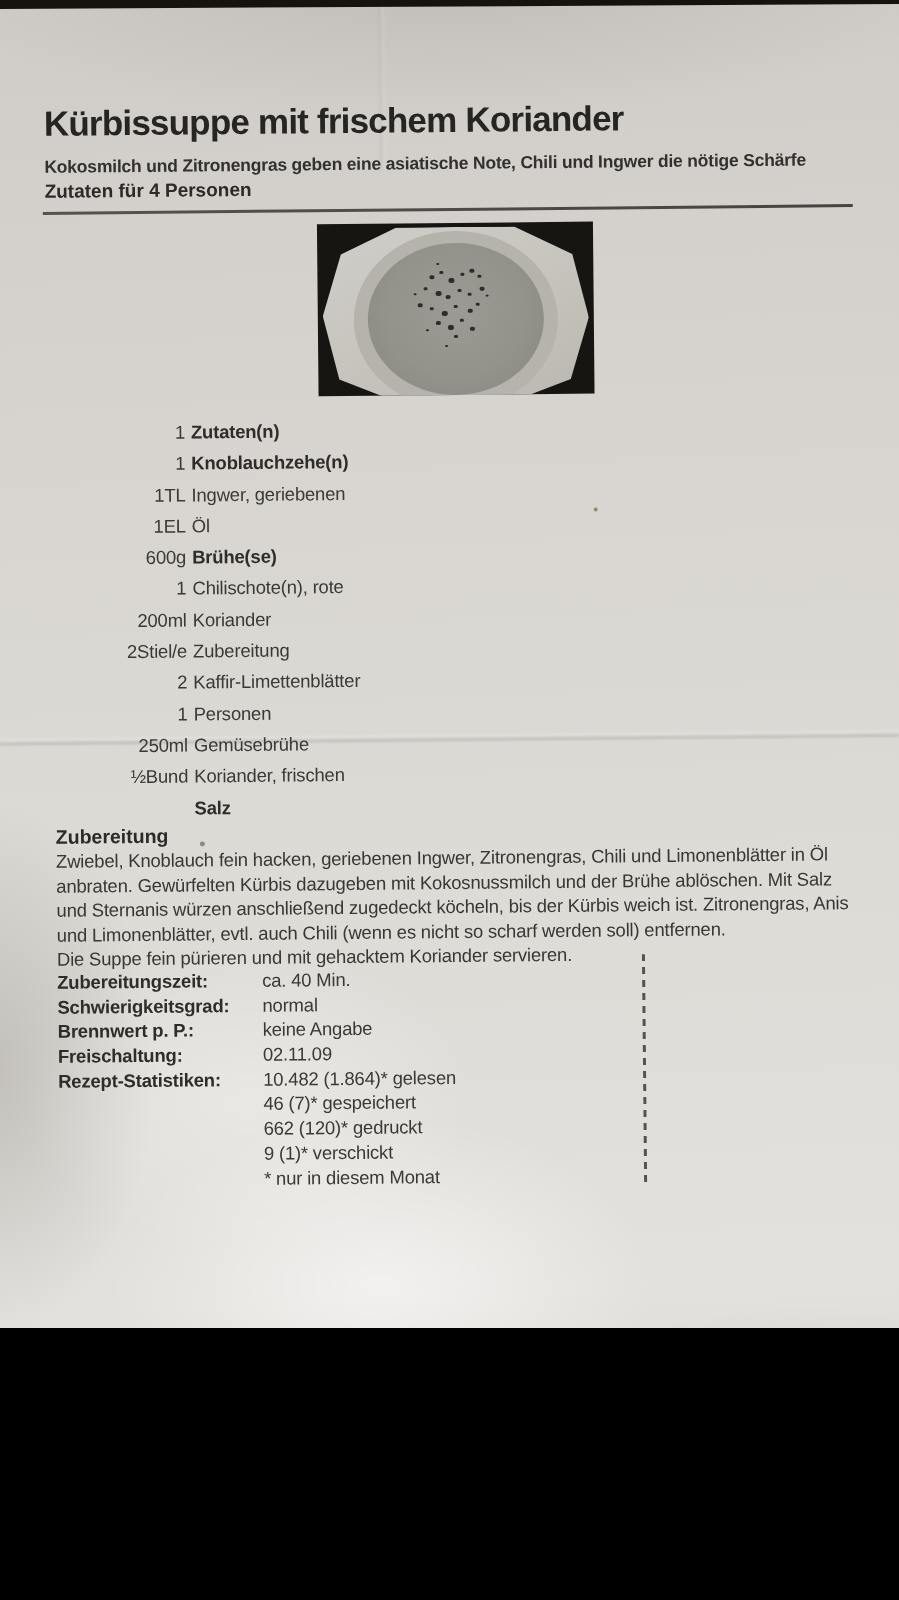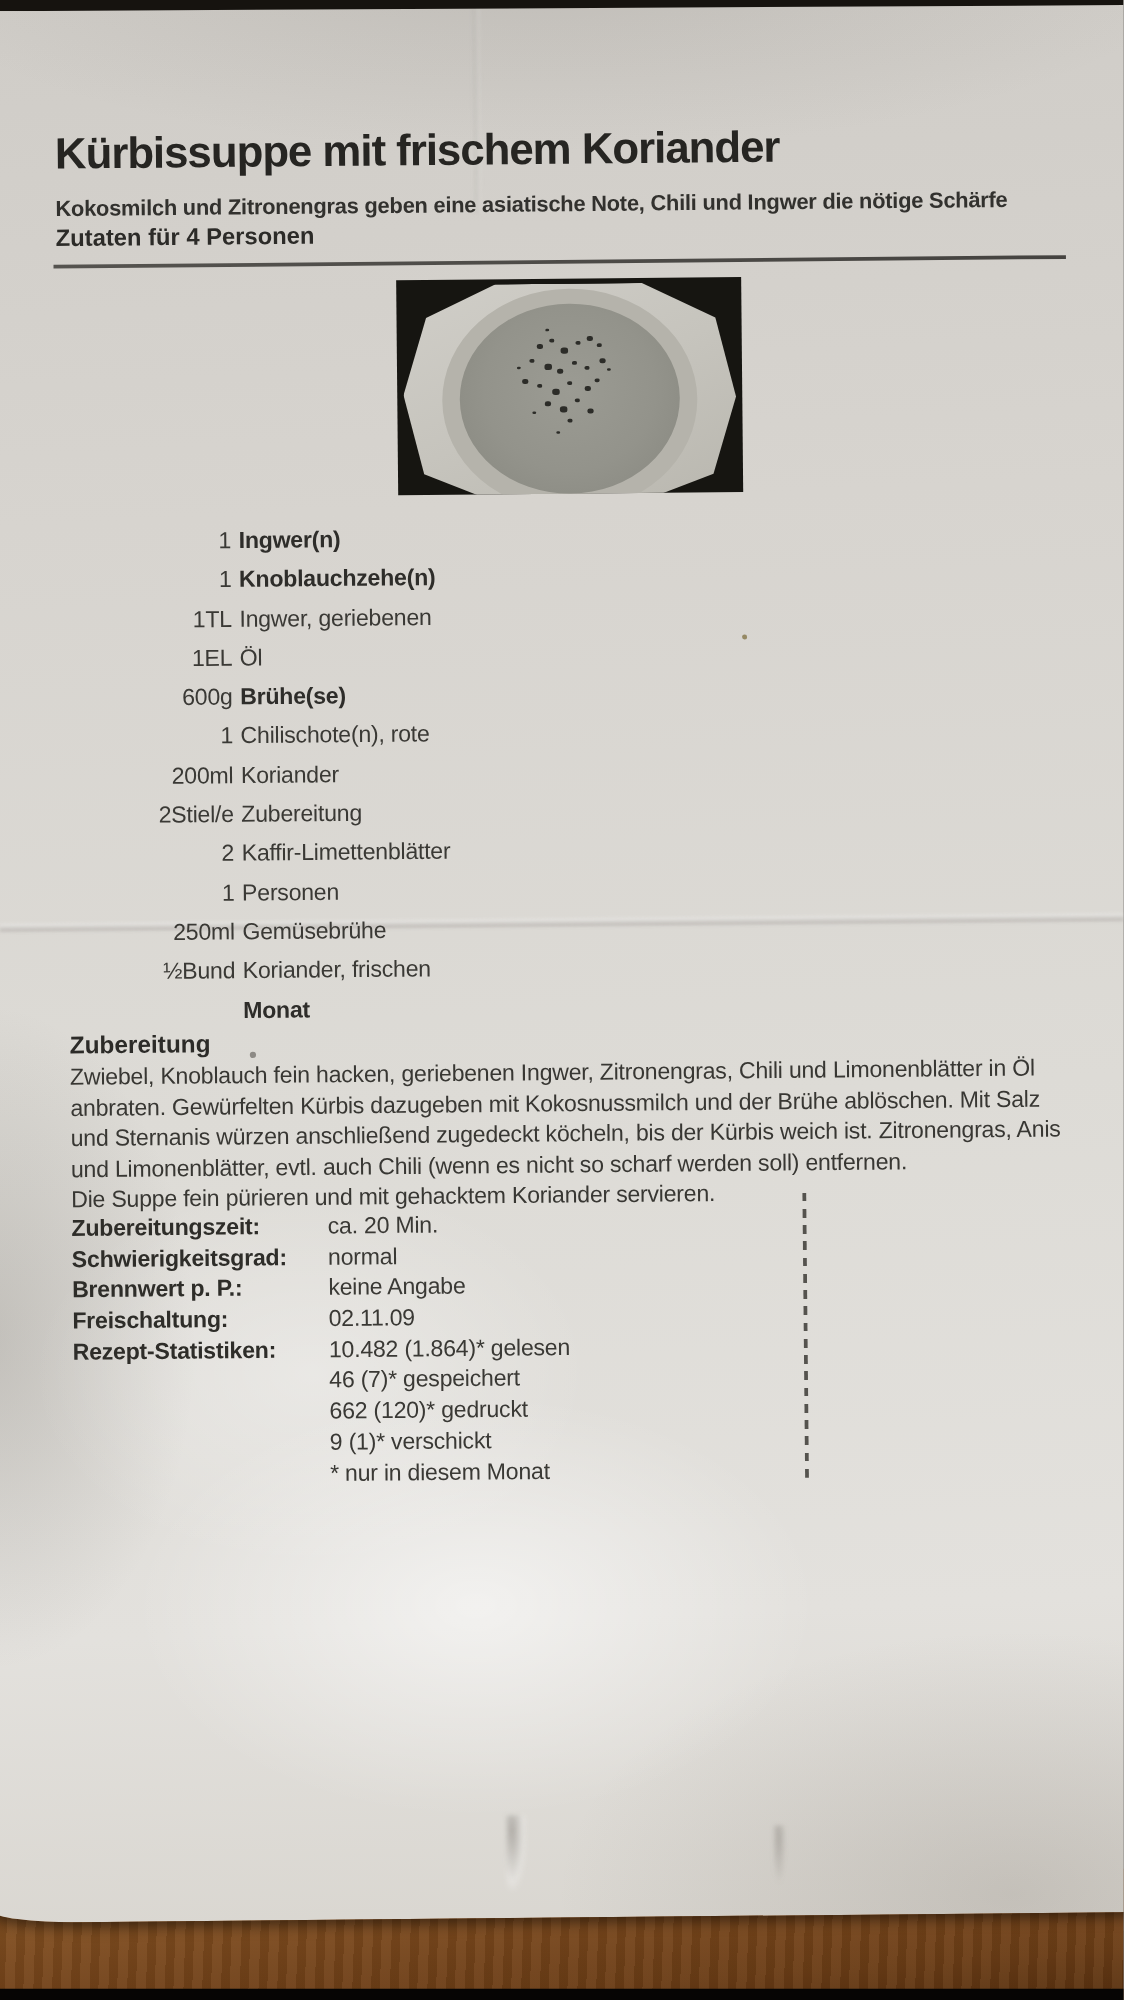--- a/index.html
+++ b/index.html
@@ -1,17 +1,17 @@
 <!DOCTYPE html>
 <html><head>
 <meta charset="utf-8">
 <style>
   html,body{margin:0;padding:0;background:#000;}
   .photo{
-    position:relative;width:899px;height:1600px;overflow:hidden;
+    position:relative;width:899px;height:1328px;overflow:hidden;
     background:#d8d5d0;
     font-family:"Liberation Sans", sans-serif;
   }
   
   .top-strip{
     position:absolute;left:0;top:0;width:899px;height:9px;
     background:#16130f;
     clip-path:polygon(0 0,100% 0,100% 45%,0 100%);
     z-index:5;
   }
@@ -188,46 +188,46 @@
             <div class="speck" style="left: 108px; top: 106px; width: 3px; height: 2px;"></div>
             <div class="speck" style="left: 136px; top: 112px; width: 4px; height: 3px;"></div>
             <div class="speck" style="left: 96px; top: 70px; width: 3px; height: 2px;"></div>
             <div class="speck" style="left: 168px; top: 72px; width: 3px; height: 2px;"></div>
             <div class="speck" style="left: 127px; top: 122px; width: 3px; height: 2px;"></div>
             <div class="speck" style="left: 119px; top: 40px; width: 3px; height: 2px;"></div>
           </div>
       </div>
 
       <div class="ingredients" id="ingredients">
-          <div class="ing-row"><span class="ing-qty">1</span><span class="ing-name bold">Ingwer(n)</span></div>
+          <div class="ing-row"><span class="ing-qty">1</span><span class="ing-name bold">Zutaten(n)</span></div>
           <div class="ing-row"><span class="ing-qty">1</span><span class="ing-name bold">Knoblauchzehe(n)</span></div>
           <div class="ing-row"><span class="ing-qty">1TL</span><span class="ing-name">Ingwer, geriebenen</span></div>
           <div class="ing-row"><span class="ing-qty">1EL</span><span class="ing-name">Öl</span></div>
           <div class="ing-row"><span class="ing-qty">600g</span><span class="ing-name bold">Brühe(se)</span></div>
           <div class="ing-row"><span class="ing-qty">1</span><span class="ing-name">Chilischote(n), rote</span></div>
           <div class="ing-row"><span class="ing-qty">200ml</span><span class="ing-name">Koriander</span></div>
           <div class="ing-row"><span class="ing-qty">2Stiel/e</span><span class="ing-name">Zubereitung</span></div>
           <div class="ing-row"><span class="ing-qty">2</span><span class="ing-name">Kaffir-Limettenblätter</span></div>
           <div class="ing-row"><span class="ing-qty">1</span><span class="ing-name">Personen</span></div>
           <div class="ing-row"><span class="ing-qty">250ml</span><span class="ing-name">Gemüsebrühe</span></div>
           <div class="ing-row"><span class="ing-qty">½Bund</span><span class="ing-name">Koriander, frischen</span></div>
-          <div class="ing-row"><span class="ing-qty"></span><span class="ing-name bold">Monat</span></div>
+          <div class="ing-row"><span class="ing-qty"></span><span class="ing-name bold">Salz</span></div>
         </div>
 
       <h2 class="prep-heading">Zubereitung</h2>
       <div class="prep" id="prep-lines">
           <div class="prep-line">Zwiebel, Knoblauch fein hacken, geriebenen Ingwer, Zitronengras, Chili und Limonenblätter in Öl</div>
           <div class="prep-line">anbraten. Gewürfelten Kürbis dazugeben mit Kokosnussmilch und der Brühe ablöschen. Mit Salz</div>
           <div class="prep-line">und Sternanis würzen anschließend zugedeckt köcheln, bis der Kürbis weich ist. Zitronengras, Anis</div>
           <div class="prep-line">und Limonenblätter, evtl. auch Chili (wenn es nicht so scharf werden soll) entfernen.</div>
           <div class="prep-line">Die Suppe fein pürieren und mit gehacktem Koriander servieren.</div>
         </div>
 
       <div class="details" id="details">
-          <div class="det-row"><span class="det-label">Zubereitungszeit:</span><span class="det-value">ca. 20 Min.</span></div>
+          <div class="det-row"><span class="det-label">Zubereitungszeit:</span><span class="det-value">ca. 40 Min.</span></div>
           <div class="det-row"><span class="det-label">Schwierigkeitsgrad:</span><span class="det-value">normal</span></div>
           <div class="det-row"><span class="det-label">Brennwert p. P.:</span><span class="det-value">keine Angabe</span></div>
           <div class="det-row"><span class="det-label">Freischaltung:</span><span class="det-value">02.11.09</span></div>
           <div class="det-row"><span class="det-label">Rezept-Statistiken:</span><span class="det-value">10.482 (1.864)* gelesen</span></div>
           <div class="det-row"><span class="det-label"></span><span class="det-value">46 (7)* gespeichert</span></div>
           <div class="det-row"><span class="det-label"></span><span class="det-value">662 (120)* gedruckt</span></div>
           <div class="det-row"><span class="det-label"></span><span class="det-value">9 (1)* verschickt</span></div>
           <div class="det-row"><span class="det-label"></span><span class="det-value">* nur in diesem Monat</span></div>
         </div>
 

